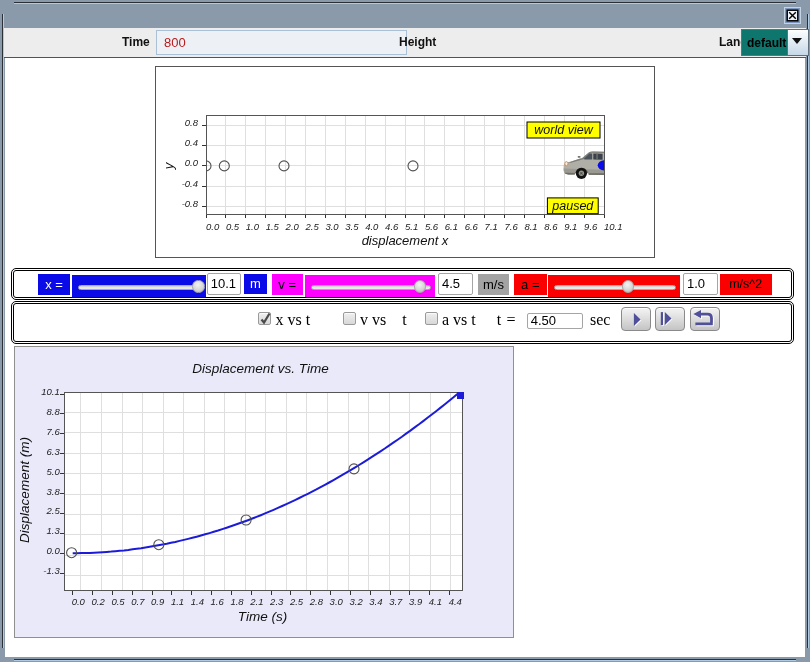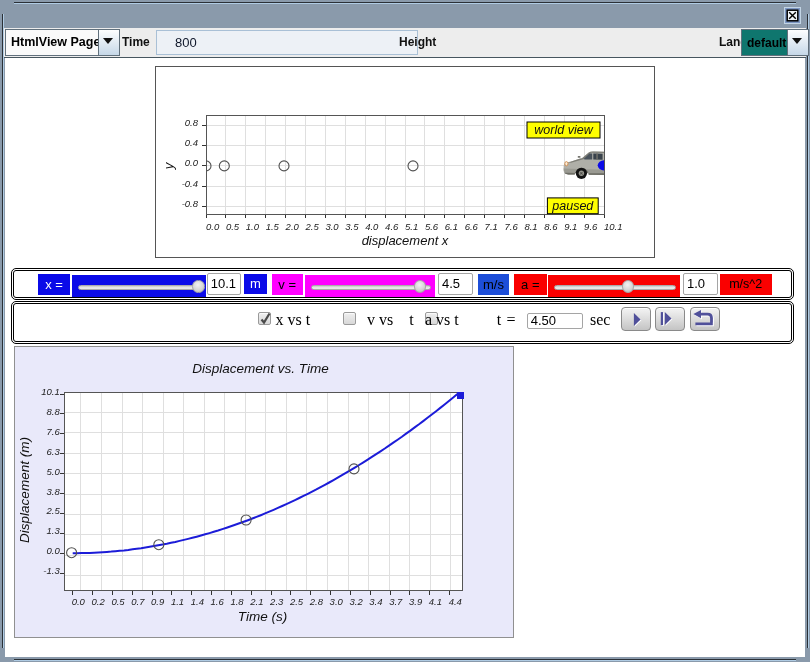--- a/index.html
+++ b/index.html
@@ -47,28 +47,22 @@
   </svg>
 
   <svg class="abs" style="left:784px;top:7px" width="17" height="17">
     <rect x="0" y="0" width="17" height="17" fill="#C2D4E4"></rect>
     <rect x="1" y="1" width="15" height="15" fill="#7D97C3"></rect>
     <rect x="3.2" y="3.2" width="10.6" height="10.6" fill="#F0F4F8" stroke="#000" stroke-width="1.5"></rect>
     <path d="M5.2 5.2 L11.8 11.8 M11.8 5.2 L5.2 11.8" stroke="#000" stroke-width="1.4"></path>
   </svg>
   <div id="toolbar">
 
-    <div class="combo" style="left:1px;top:1px;width:113px;height:25px;">
-      <div style="position:absolute;left:5px;top:5px;font-weight:bold;font-size:12.5px;">HtmlView Page</div>
-      <div class="arrowpart">
-          <div class="tri" style="left:4px;top:8px;"></div>
-        </div>
-    </div>
     <div class="blbl abs" style="left:118px;top:7px;">Time</div>
-    <div class="tfield" style="left:152px;top:2px;width:242px;height:23px;font-size:13px;color:#0f172a;line-height:23px;padding-left:18px;">800</div>
+    <div class="tfield" style="left:152px;top:2px;width:242px;height:23px;font-size:13px;color:#b91c1c;line-height:23px;padding-left:7px;">800</div>
     <div class="blbl abs" style="left:395px;top:7px;">Height</div>
     <div class="blbl abs" style="left:715px;top:7px;">Language:</div>
     <div class="combo" style="left:737px;top:1px;width:66px;height:25px;background:#0f766e;">
       <div style="position:absolute;left:5px;top:6px;font-weight:bold;font-size:12px;">default</div>
       <div class="arrowpart">
           <div class="tri" style="left:4px;top:8px;"></div>
         </div>
     </div>
   </div>
   <div id="toolbar-line"></div>
@@ -144,40 +138,40 @@
       <div class="thumb" style="left:120.5px;top:5.7px;"></div>
     </div>
     <div class="numfield" style="left:192.7px;top:2.5px;width:34.5px;height:22px;">10.1</div>
     <div class="clabel" style="left:230px;top:3.5px;width:23px;height:20px;background:#0B0BE8;color:#fff;line-height:20px;">m</div>
     <div class="clabel" style="left:257.7px;top:3.5px;width:31px;height:21px;background:#FF00FF;color:#000;">v =</div>
     <div class="sliderbox" style="left:291px;top:4px;width:130px;background:#FF00FF;">
       <div class="groove" style="left:6px;top:10px;width:118px;"></div>
       <div class="thumb" style="left:108.7px;top:5.7px;"></div>
     </div>
     <div class="numfield" style="left:424px;top:2.5px;width:35px;height:22px;">4.5</div>
-    <div class="clabel" style="left:464px;top:3.5px;width:31px;height:21px;background:#1d4ed8;color:#000;">m/s</div>
+    <div class="clabel" style="left:464px;top:3.5px;width:31px;height:21px;background:#a3a3a3;color:#000;">m/s</div>
     <div class="clabel" style="left:499.8px;top:3.5px;width:33px;height:21px;background:#FA0000;color:#000;">a =</div>
     <div class="sliderbox" style="left:534px;top:4px;width:132px;background:#FA0000;">
       <div class="groove" style="left:6px;top:10px;width:120px;"></div>
       <div class="thumb" style="left:73.7px;top:5.7px;"></div>
     </div>
     <div class="numfield" style="left:669px;top:2.5px;width:35px;height:22px;">1.0</div>
     <div class="clabel" style="left:705.7px;top:3.5px;width:52px;height:21px;background:#FA0000;color:#000;font-size:12.5px;">m/s^2</div>
   </div>
 
   <div class="dpanel" style="left:11px;top:301px;width:777px;height:36.5px;">
     <div class="cbox" style="left:244px;top:8px;width:13px;height:13px;"></div>
     <svg class="abs" style="left:244px;top:6px;" width="16" height="16">
         <path d="M3.5 9.5 L6 12.5 L11.5 3.5" stroke="#4A4A4A" stroke-width="2.2" fill="none"></path>
       </svg>
     <div class="serif abs" style="left:261.5px;top:7px;">x vs t</div>
     <div class="cbox" style="left:328.5px;top:8px;width:13px;height:13px;"></div>
-    <div class="serif abs" style="left:346px;top:7px;margin-left:7px;">v vs t</div>
+    <div class="serif abs" style="left:346px;top:7px;">v vs t</div>
     <div class="cbox" style="left:411.3px;top:8px;width:13px;height:13px;"></div>
-    <div class="serif abs" style="left:411px;top:7px;font-family:Liberation Serif, serif;">a vs t</div>
+    <div class="serif abs" style="left:428px;top:7px;font-family:Liberation Serif, serif;">a vs t</div>
     <div class="serif abs" style="left:482.7px;top:7px;">t =</div>
     <div class="numfield" style="left:512.7px;top:9px;width:56.6px;height:16px;line-height:14px;">4.50</div>
     <div class="serif abs" style="left:576px;top:7px;">sec</div>
     <div class="btn" style="left:607px;top:3px;"></div>
     <svg class="abs" style="left:607px;top:3px;" width="30" height="24">
         <path d="M12.9 6.1 L12.9 19 L19.6 12.5 Z" fill="#fff" transform="translate(0.8,0.8)"></path>
         <path d="M12.9 6.1 L12.9 19 L19.6 12.5 Z" fill="#50509A"></path>
       </svg>
     <div class="btn" style="left:641px;top:3px;"></div>
     <svg class="abs" style="left:641px;top:3px;" width="30" height="24">

